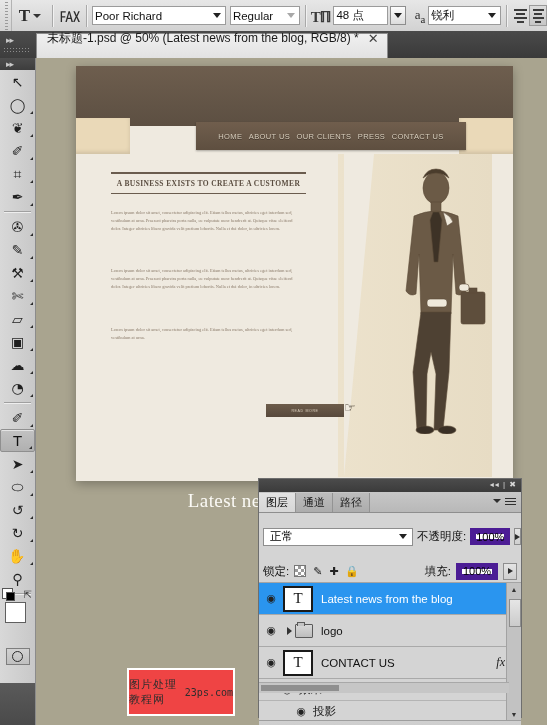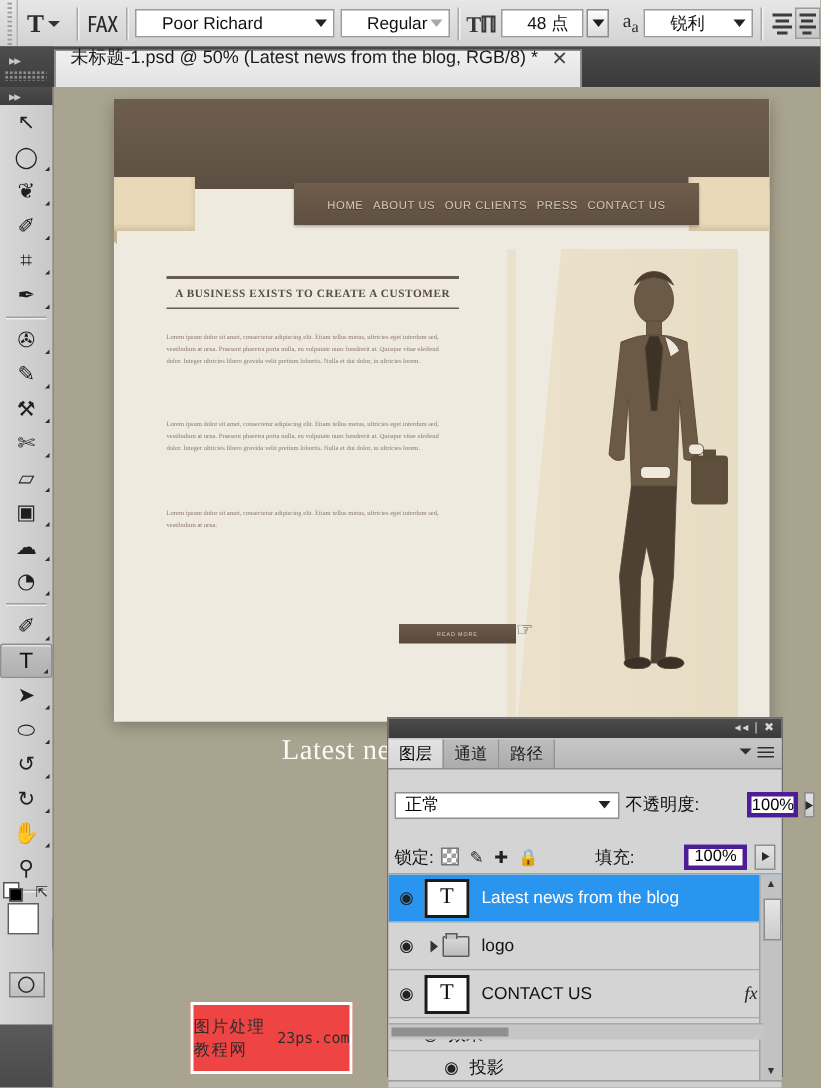--- a/index.html
+++ b/index.html
@@ -24,21 +24,21 @@
     background-image:repeating-linear-gradient(0deg,#9a9a9a 0 1px,transparent 1px 3px);
     background-size:3px 3px;background-position:5px 6px;background-repeat:repeat-y;}
   .tool-t{width:40px;height:31px;display:flex;align-items:center;justify-content:center;gap:3px;}
   .glyph-T{font-family:"Liberation Serif",serif;font-size:17px;font-weight:bold;color:#2c2c2c;}
   .tri-dn{width:0;height:0;border-left:4px solid transparent;border-right:4px solid transparent;border-top:4px solid #333;}
   .sep{width:1px;height:22px;background:#a9a9a9;margin:0 5px;box-shadow:1px 0 0 #f1f1f1;}
   .orient{width:26px;height:31px;display:flex;align-items:center;justify-content:center;
     font-family:"Liberation Serif",serif;font-size:15px;color:#2b2b2b;}
   .field{
     height:19px;background:#fff;border:1px solid #9b9b9b;box-sizing:border-box;
-    display:flex;align-items:center;padding:0 2px 0 17px;font-size:11.5px;color:#111;
+    display:flex;align-items:center;padding:0 2px 0 2px;font-size:11.5px;color:#111;
   }
   .field.disabled{background:#fff;color:#111;}
   .fld-arrow{margin-left:auto;width:12px;height:17px;display:flex;align-items:center;justify-content:center;}
   .fld-arrow i{width:0;height:0;border-left:4px solid transparent;border-right:4px solid transparent;border-top:5px solid #222;display:block;}
   .fld-arrow.grey i{border-top-color:#a8a8a8;}
   .btn-arrow{
     width:17px;height:19px;box-sizing:border-box;margin-left:2px;
     background:linear-gradient(#fdfdfd,#dcdcdc);border:1px solid #8d8d8d;
     display:flex;align-items:center;justify-content:center;
   }
@@ -133,21 +133,21 @@
     display:flex;align-items:center;justify-content:center;
     box-shadow:0 3px 8px rgba(0,0,0,.35);}
   .logo-in{width:68px;height:68px;border-radius:50%;
     background:radial-gradient(circle at 50% 25%,#ffc44d,#f07f1c 70%,#d9600c);
     display:flex;flex-direction:column;align-items:center;justify-content:center;
     border:1px dashed rgba(255,255,255,.45);box-sizing:border-box;}
   .logo-in .nm{font-family:"Liberation Sans",sans-serif;font-weight:bold;font-size:17px;
     color:#fff;opacity:.92;letter-spacing:-.5px;text-shadow:0 1px 1px rgba(160,60,0,.6);}
   .logo-in .sub{font-size:5px;color:#fff;opacity:.9;margin-top:1px;}
 
-  .body{position:absolute;left:0;top:100px;width:416px;height:323px;
+  .body{position:absolute;left:0;top:88px;width:416px;height:323px;
     background:linear-gradient(to right,#efeae0 0%,#efeae0 63%,#ece2cc 63%,#e7dcc4 100%);}
   .wedge{position:absolute;left:268px;top:0;width:0;height:0;
     border-left:30px solid #efeae0;border-bottom:323px solid transparent;}
   .hl{position:absolute;left:35px;top:18px;width:195px;}
   .hl .rule{height:2px;background:#6a5c4e;margin:0;}
   .hl .rule.b{height:1px;background:#6a5c4e;margin-top:1px;}
   .hl .txt{font-family:"Liberation Serif",serif;font-size:7.5px;letter-spacing:.4px;
     color:#5a4d40;text-align:center;padding:5px 0 4px;font-weight:bold;}
   .para{position:absolute;left:35px;width:185px;font-family:"Liberation Serif",serif;
     font-size:4.4px;line-height:1.85;color:#8a7a69;text-align:left;}
@@ -177,22 +177,22 @@
   .lp-tab{padding:2px 7px 2px;font-size:11px;color:#1a1a1a;background:linear-gradient(#bcbcbc,#acacac);
     border-right:1px solid #939393;height:19px;box-sizing:border-box;display:flex;align-items:center;}
   .lp-tab.act{background:linear-gradient(#e3e3e3,#d6d6d6);color:#000;}
   .lp-menu{position:absolute;right:5px;top:4px;display:flex;align-items:center;gap:2px;}
   .lp-menu .ln{width:11px;height:1.5px;background:#2f2f2f;display:block;margin:1.5px 0;}
   .lp-row1{height:23px;display:flex;align-items:center;padding:12px 4px;gap:4px;
     background:#d4d4d4;}
   .blend{flex:0 0 150px;height:18px;background:#fff;border:1px solid #8e8e8e;box-sizing:border-box;
     display:flex;align-items:center;padding:0 3px 0 6px;font-size:11.5px;}
   .lbl{font-size:11.5px;color:#111;white-space:nowrap;}
-  .pct{width:42px;height:17px;background:#fff;border:3px solid #4c1d95;box-sizing:border-box;
-    display:flex;align-items:center;justify-content:center;font-size:11px;margin-left:28px;}
+  .pct{width:42px;height:17px;background:#fff;border:6px solid #4c1d95;box-sizing:border-box;
+    display:flex;align-items:center;justify-content:center;font-size:11px;}
   .pbtn{width:14px;height:17px;background:linear-gradient(#e4e4e4,#cfcfcf);border:1px solid #8e8e8e;
     box-sizing:border-box;display:flex;align-items:center;justify-content:center;}
   .pbtn i{width:0;height:0;border-top:3.5px solid transparent;border-bottom:3.5px solid transparent;
     border-left:5px solid #2b2b2b;display:block;}
   .lp-row2{height:22px;display:flex;align-items:center;padding:0 4px;gap:5px;background:#d4d4d4;
     border-bottom:1px solid #a4a4a4;}
   .lockicons{display:flex;align-items:center;gap:7px;font-size:11px;color:#222;}
   .checker{width:10px;height:10px;
     background-image:linear-gradient(45deg,#999 25%,transparent 25%,transparent 75%,#999 75%),
       linear-gradient(45deg,#999 25%,#fff 25%,#fff 75%,#999 75%);

